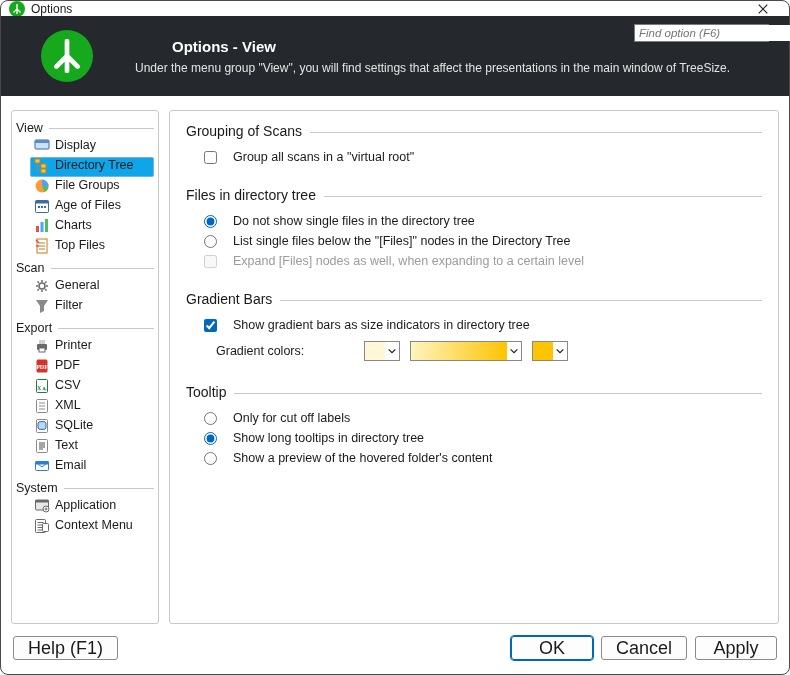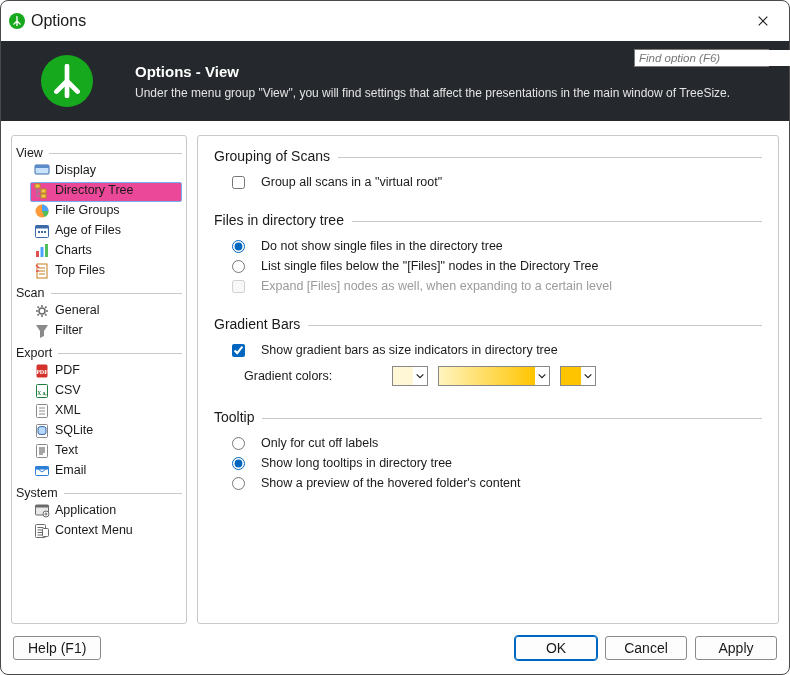--- a/index.html
+++ b/index.html
@@ -4,48 +4,48 @@
 <style>
   * { box-sizing: border-box; }
   html, body {
     margin: 0; padding: 0; width: 790px; height: 675px;
     font-family: "Segoe UI", Tahoma, sans-serif; font-size: 12.5px;
     color: #1a1a1a; background: #ffffff; overflow: hidden;
   }
   .window { width: 790px; height: 675px; border: 1px solid #4a4a4a; border-radius: 8px; display: flex; flex-direction: column; background: #fff; }
 
   
-  .titlebar { height: 40px; display: flex; align-items: center; padding: 0 8px; font-size: 16px; }
+  .titlebar { height: 15px; display: flex; align-items: center; padding: 0 8px; font-size: 12px; }
   .titlebar .app-icon { width: 16px; height: 16px; border-radius: 50%; background:#16a91d; display:flex; align-items:center; justify-content:center; margin-right:6px; }
   .titlebar .app-icon svg { width:10px; height:10px; }
   .titlebar .title { flex: 0 0 auto; }
   .titlebar .sp { flex: 1 1 auto; }
   .titlebar .close { width: 36px; height: 28px; display:flex; align-items:center; justify-content:center; font-size:15px; color:#1a1a1a; }
 
   
   .headerband { background:#25282c; color:#fff; height:80px; display:flex; align-items:center; padding:0 20px 0 40px; position:relative; }
   .headerband .big-icon { width:52px; height:52px; border-radius:50%; background:#16a91d; display:flex; align-items:center; justify-content:center; margin-right:42px; flex:0 0 auto; }
   .headerband .big-icon svg { width:34px; height:34px; }
   .headerband .htext { flex:1 1 auto; }
-  .headerband .htitle { font-weight:bold; font-size:15px; margin-bottom:6px; }
+  .headerband .htitle { font-weight:bold; font-size:15px; margin-bottom:6px;margin-left:37px; }
   .headerband .hdesc { font-size:12px; color:#e4e4e4; }
   .headerband .search { position:absolute; top:8px; right:20px; width:135px; height:18px; background:#fff; border:1px solid #7a7a7a; display:flex; align-items:center; }
   .headerband .search input { flex:1 1 auto; border:none; outline:none; font-size:11.5px; font-style:italic; color:#6d6d6d; padding:0 4px; height:16px; }
 
   
   .body { flex:1 1 auto; display:flex; padding:14px 10px 6px 10px; gap:10px; min-height:0; }
 
   
-  .sidebar { width:176px; border:1px solid #c9c9c9; border-radius:3px; padding:6px 4px; overflow:auto; }
+  .sidebar { width:148px; border:1px solid #c9c9c9; border-radius:3px; padding:6px 4px; overflow:auto; }
   .side-group-label { position:relative; font-size:12.5px; padding:2px 0 2px 0; margin-top:2px; }
   .side-group-label::after { content:""; position:absolute; left:0; right:0; top:50%; height:1px; background:#c9c9c9; }
   .side-group-label span { position:relative; background:#fff; padding-right:6px; z-index:1; }
   .side-items { padding-left:14px; }
   .side-item { display:flex; align-items:flex-start; gap:5px; height:20px; padding:0 3px; border:1px solid transparent; cursor:default; }
-  .side-item.selected { background:#ec4899; border:1px solid #6fb4ef; border-radius:2px; }
+  .side-item.selected { background:#0ea5e9; border:1px solid #6fb4ef; border-radius:2px; }
   .side-item .ico { width:16px; height:16px; flex:0 0 auto; display:flex; align-items:center; justify-content:center; }
   .side-item .lbl { font-size:12.5px; white-space:nowrap; }
 
   
   .main { flex:1 1 auto; border:1px solid #c9c9c9; border-radius:3px; padding:12px 16px; overflow:auto; }
   .section { margin-bottom:20px; }
   .section-title { position:relative; font-size:14px; margin-bottom:8px; }
   .section-title::after { content:""; position:absolute; left:0; right:0; top:55%; height:1px; background:#c9c9c9; }
   .section-title span { position:relative; background:#fff; padding-right:8px; z-index:1;margin-top:39px; }
   .opt-row { display:flex; align-items:center; gap:16px; padding:3px 0 3px 18px; font-size:12.5px; }
@@ -58,21 +58,21 @@
   .swatch-combo .chev { width:14px; display:flex; align-items:center; justify-content:center; font-size:10px; }
   .swatch-combo.big .sw { width:96px; background:linear-gradient(90deg,#fff4bf 0%, #ffe662 45%, #ffc400 100%); }
   .swatch-combo.small .sw { background:#fff7d6; }
   .swatch-solid { display:flex; align-items:center; height:20px; border:1px solid #888; }
   .swatch-solid .sw { width:20px; height:18px; background:#ffc400; }
   .swatch-solid .chev { width:14px; display:flex; align-items:center; justify-content:center; font-size:10px; }
 
   
   .footer { height:44px; border-top:0; display:flex; align-items:center; padding:0 12px 8px 12px; gap:8px; }
   .footer .sp { flex:1 1 auto; }
-  .btn { min-width:82px; height:24px; border:1px solid #8a8a8a; border-radius:3px; background:#fdfdfd; font-size:14px; display:flex; align-items:center; justify-content:center; padding:8px 14px; cursor:default; }
+  .btn { min-width:82px; height:24px; border:1px solid #8a8a8a; border-radius:3px; background:#fdfdfd; font-size:18px; display:flex; align-items:center; justify-content:center; padding:8px 14px; cursor:default; }
   .btn.primary { border:1px solid #0067c0; outline:1px solid #0067c0; }
 
   svg { display:block; }
 </style>
 </head>
 <body>
 
 <svg width="0" height="0" style="position:absolute">
   <defs>
     <g id="ic-tree-logo">
@@ -281,20 +281,28 @@
             <span class="ico">
               <svg viewBox="0 0 16 16" width="16" height="16">
                 <use href="#ic-funnel"></use>
               </svg>
             </span>
             <span class="lbl">Filter</span>
           </div>
         </div>
         <div class="side-group-label"><span>Export</span></div>
         <div class="side-items">
+          <div class="side-item">
+            <span class="ico">
+              <svg viewBox="0 0 16 16" width="16" height="16">
+                <use href="#ic-printer"></use>
+              </svg>
+            </span>
+            <span class="lbl">Printer</span>
+          </div>
           <div class="side-item">
             <span class="ico">
               <svg viewBox="0 0 16 16" width="16" height="16">
                 <use href="#ic-pdf"></use>
               </svg>
             </span>
             <span class="lbl">PDF</span>
           </div>
           <div class="side-item">
             <span class="ico">

